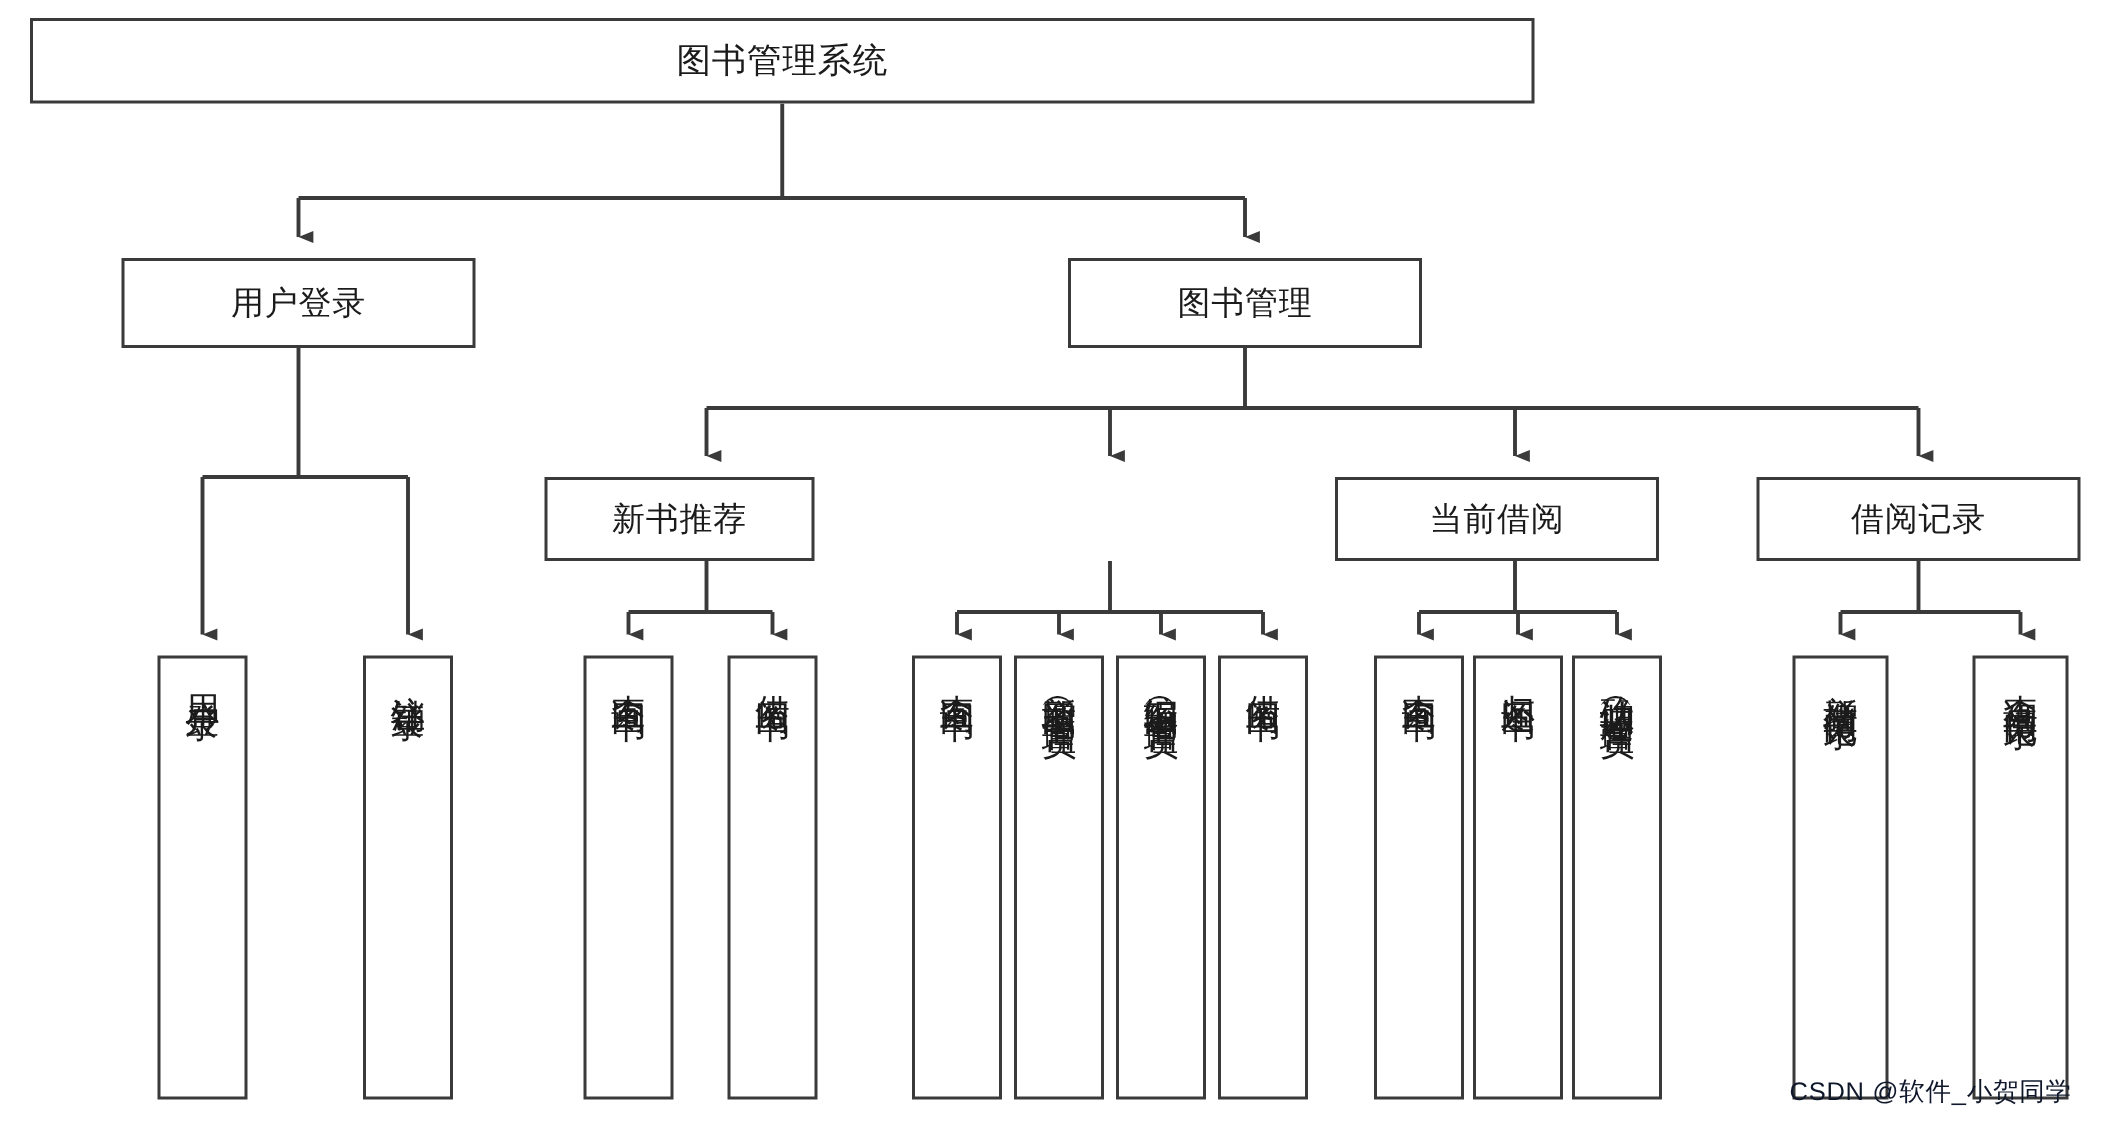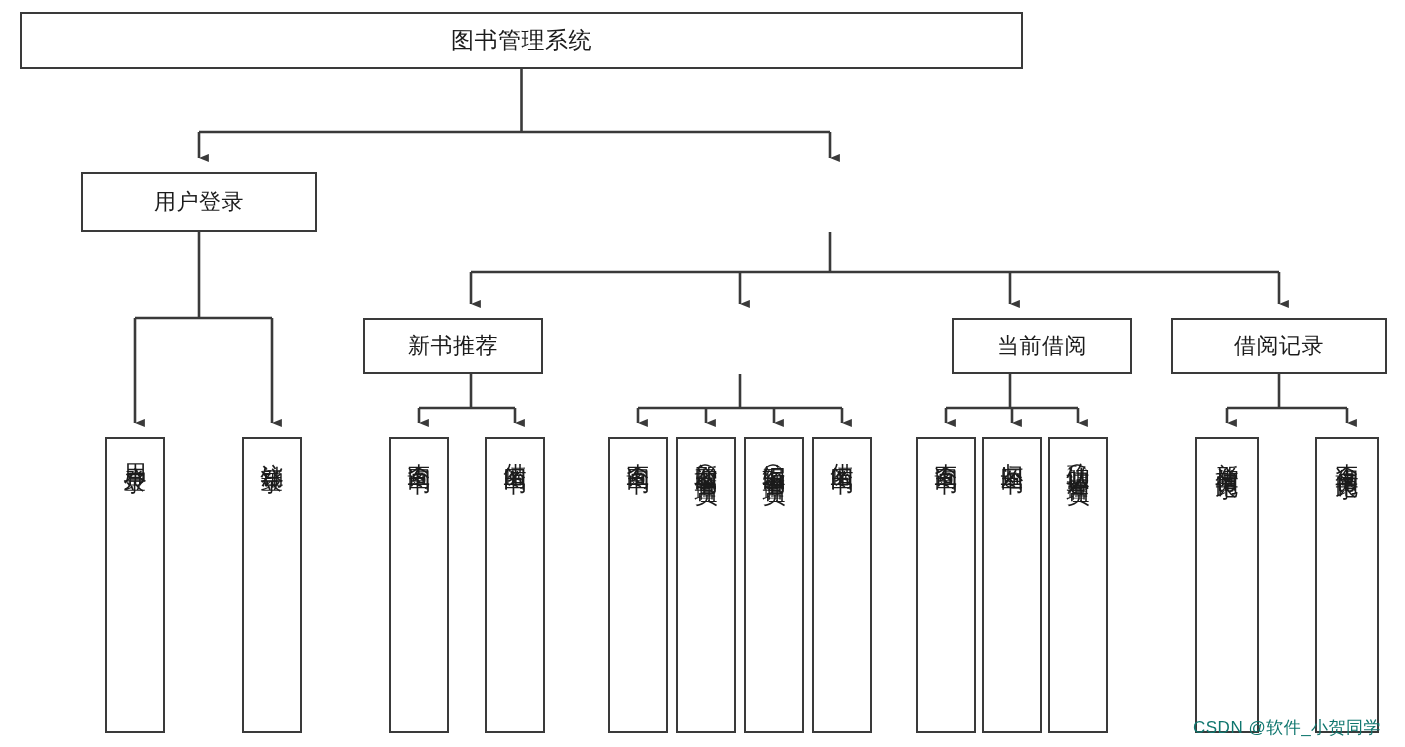--- a/index.html
+++ b/index.html
@@ -54,21 +54,21 @@
     writing-mode: vertical-rl;
     text-orientation: upright;
     font-size: 23px;
     line-height: 1.0;
     letter-spacing: 3px;
     white-space: nowrap;
   }
   .node.root .lbl { font-size: 23px; }
   .watermark {
     position: absolute;
-    color: #0f766e;
+    color: #0f172a;
     font-size: 17px;
     white-space: nowrap;
     letter-spacing: 0.5px;
   }
 </style>
 </head>
 <body>
 
 <div id="canvas">
 
@@ -123,25 +123,28 @@
     </g>
   </svg>
 
   <div class="node horiz root" style="left:20px; top:12px; width:1003px; height:57px;">
     <span class="lbl">图书管理系统</span>
   </div>
 
   <div class="node horiz" style="left:81px; top:172px; width:236px; height:60px;">
     <span class="lbl">用户登录</span>
   </div>
+  <div class="node horiz" style="left:712px; top:172px; width:236px; height:60px;">
+    <span class="lbl">图书管理</span>
+  </div>
 
   <div class="node horiz" style="left:363px; top:318px; width:180px; height:56px;">
     <span class="lbl">新书推荐</span>
   </div>
-  <div class="node horiz" style="left:952px; top:318px; width:180px; height:56px;">
+  <div class="node horiz" style="left:890px; top:318px; width:216px; height:56px;">
     <span class="lbl">当前借阅</span>
   </div>
   <div class="node horiz" style="left:1171px; top:318px; width:216px; height:56px;">
     <span class="lbl">借阅记录</span>
   </div>
 
   <div class="node vert" style="left:105px; top:437px; width:60px; height:296px;">
     <span class="lbl">用户登录</span>
   </div>
   <div class="node vert" style="left:242px; top:437px; width:60px; height:296px;">

